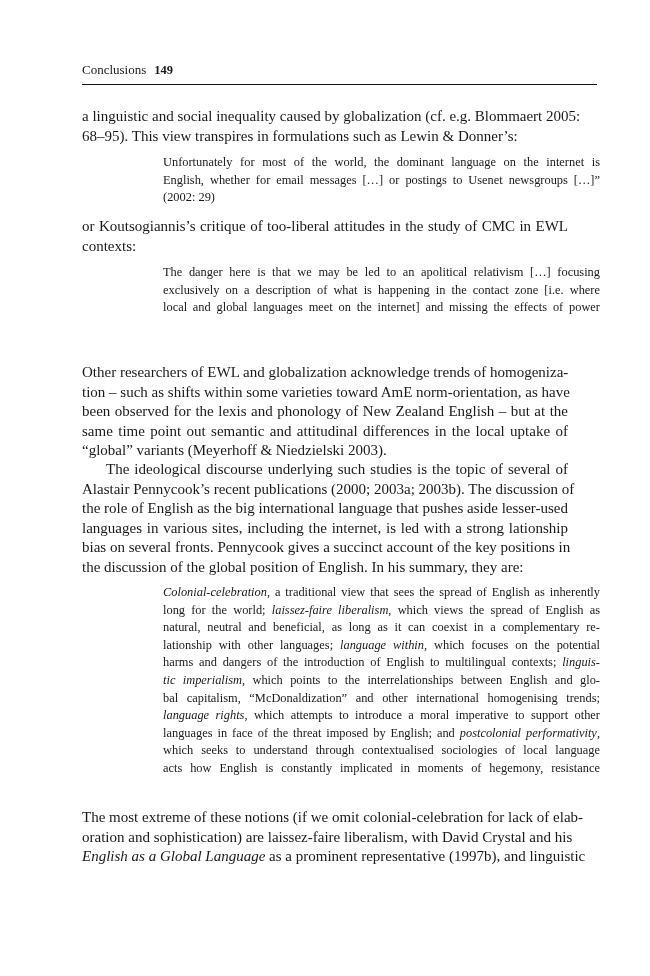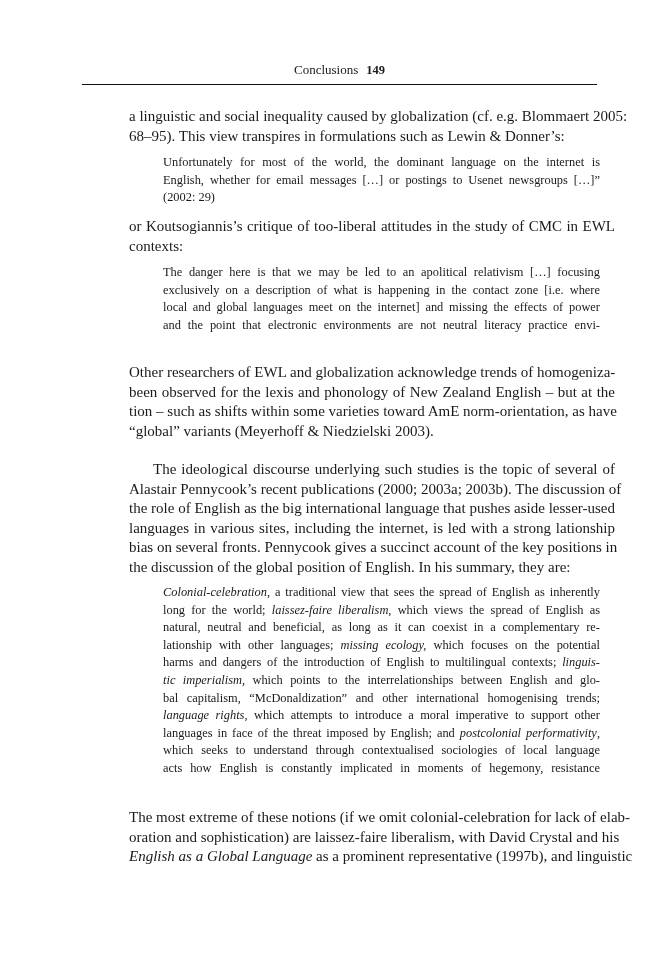--- a/index.html
+++ b/index.html
@@ -1,23 +1,23 @@
 <!DOCTYPE html>
 <html><head>
 <meta charset="utf-8">
 <style>
   html, body { margin: 0; padding: 0; background: #ffffff; }
   body { width: 650px; height: 976px; position: relative; overflow: hidden;
          font-family: "Liberation Serif", "DejaVu Serif", serif; color: #1a1a1a; }
   .header { position: absolute; left: 82px; width: 515px; top: 62px; height: 20px;
-            text-align: center; font-size: 13px; font-family: Liberation Serif, serif; }
+            text-align: left; font-size: 13px; font-family: Liberation Serif, serif; }
   .header .pg { font-weight: bold; margin-left: 8px; font-size: 12.5px; }
   .rule { position: absolute; left: 82px; width: 515px; top: 84px; height: 1px; background: #111; }
   .block { position: absolute; }
-  .body { left: 82px; width: 486px; font-size: 15px; line-height: 19.5px; margin-left: 47px; }
+  .body { left: 82px; width: 486px; font-size: 15px; line-height: 19.5px; }
   .quote { left: 131px; width: 437px; font-size: 12.4px; line-height: 17.6px; margin-left: 32px; }
   .ln { display: block; white-space: nowrap; text-align: justify; text-align-last: justify; }
   .ln.last { text-align-last: left; }
   .indent { padding-left: 24px; }
   i { font-style: italic; }
 </style>
 </head>
 <body>
 
 <div class="header">
@@ -38,44 +38,44 @@
 
 <div class="block body" style="top:217px">
   <span class="ln">or Koutsogiannis’s critique of too-liberal attitudes in the study of CMC in EWL</span>
   <span class="ln last">contexts:</span>
 </div>
 
 <div class="block quote" style="top:264px">
   <span class="ln">The danger here is that we may be led to an apolitical relativism […] focusing</span>
   <span class="ln">exclusively on a description of what is happening in the contact zone [i.e. where</span>
   <span class="ln">local and global languages meet on the internet] and missing the effects of power</span>
-  <span class="ln">and the point that electronic environments are not neutral literacy practice envi-</span>
 </div>
 
 <div class="block body" style="top:363px">
   <span class="ln">Other researchers of EWL and globalization acknowledge trends of homogeniza-</span>
+  <span class="ln">tion – such as shifts within some varieties toward AmE norm-orientation, as have</span>
   <span class="ln">been observed for the lexis and phonology of New Zealand English – but at the</span>
-  <span class="ln">tion – such as shifts within some varieties toward AmE norm-orientation, as have</span>
+  <span class="ln">same time point out semantic and attitudinal differences in the local uptake of</span>
   <span class="ln last">“global” variants (Meyerhoff &amp; Niedzielski 2003).</span>
 </div>
 
 <div class="block body" style="top:460px">
   <span class="ln indent">The ideological discourse underlying such studies is the topic of several of</span>
   <span class="ln">Alastair Pennycook’s recent publications (2000; 2003a; 2003b). The discussion of</span>
   <span class="ln">the role of English as the big international language that pushes aside lesser-used</span>
   <span class="ln">languages in various sites, including the internet, is led with a strong lationship</span>
   <span class="ln">bias on several fronts. Pennycook gives a succinct account of the key positions in</span>
   <span class="ln last">the discussion of the global position of English. In his summary, they are:</span>
 </div>
 
 <div class="block quote" style="top:584px">
   <span class="ln"><i>Colonial-celebration</i><span>, a traditional view that sees the spread of English as inherently</span></span>
   <span class="ln"><span>long for the world; </span><i>laissez-faire liberalism</i><span>, which views the spread of English as</span></span>
   <span class="ln"><span>natural, neutral and beneficial, as long as it can coexist in a complementary re-</span></span>
-  <span class="ln"><span>lationship with other languages; </span><i>missing ecology,</i><span> which focuses on the potential</span></span>
+  <span class="ln"><span>lationship with other languages; </span><i>language within,</i><span> which focuses on the potential</span></span>
   <span class="ln"><span>harms and dangers of the introduction of English to multilingual contexts; </span><i>linguis-</i></span>
   <span class="ln"><i>tic imperialism</i><span>, which points to the interrelationships between English and glo-</span></span>
   <span class="ln"><span>bal capitalism, “McDonaldization” and other international homogenising trends;</span></span>
   <span class="ln"><i>language rights</i><span>, which attempts to introduce a moral imperative to support other</span></span>
   <span class="ln"><span>languages in face of the threat imposed by English; and </span><i>postcolonial performativity</i><span>,</span></span>
   <span class="ln"><span>which seeks to understand through contextualised sociologies of local language</span></span>
   <span class="ln"><span>acts how English is constantly implicated in moments of hegemony, resistance</span></span>
 </div>
 
 <div class="block body" style="top:808px">

